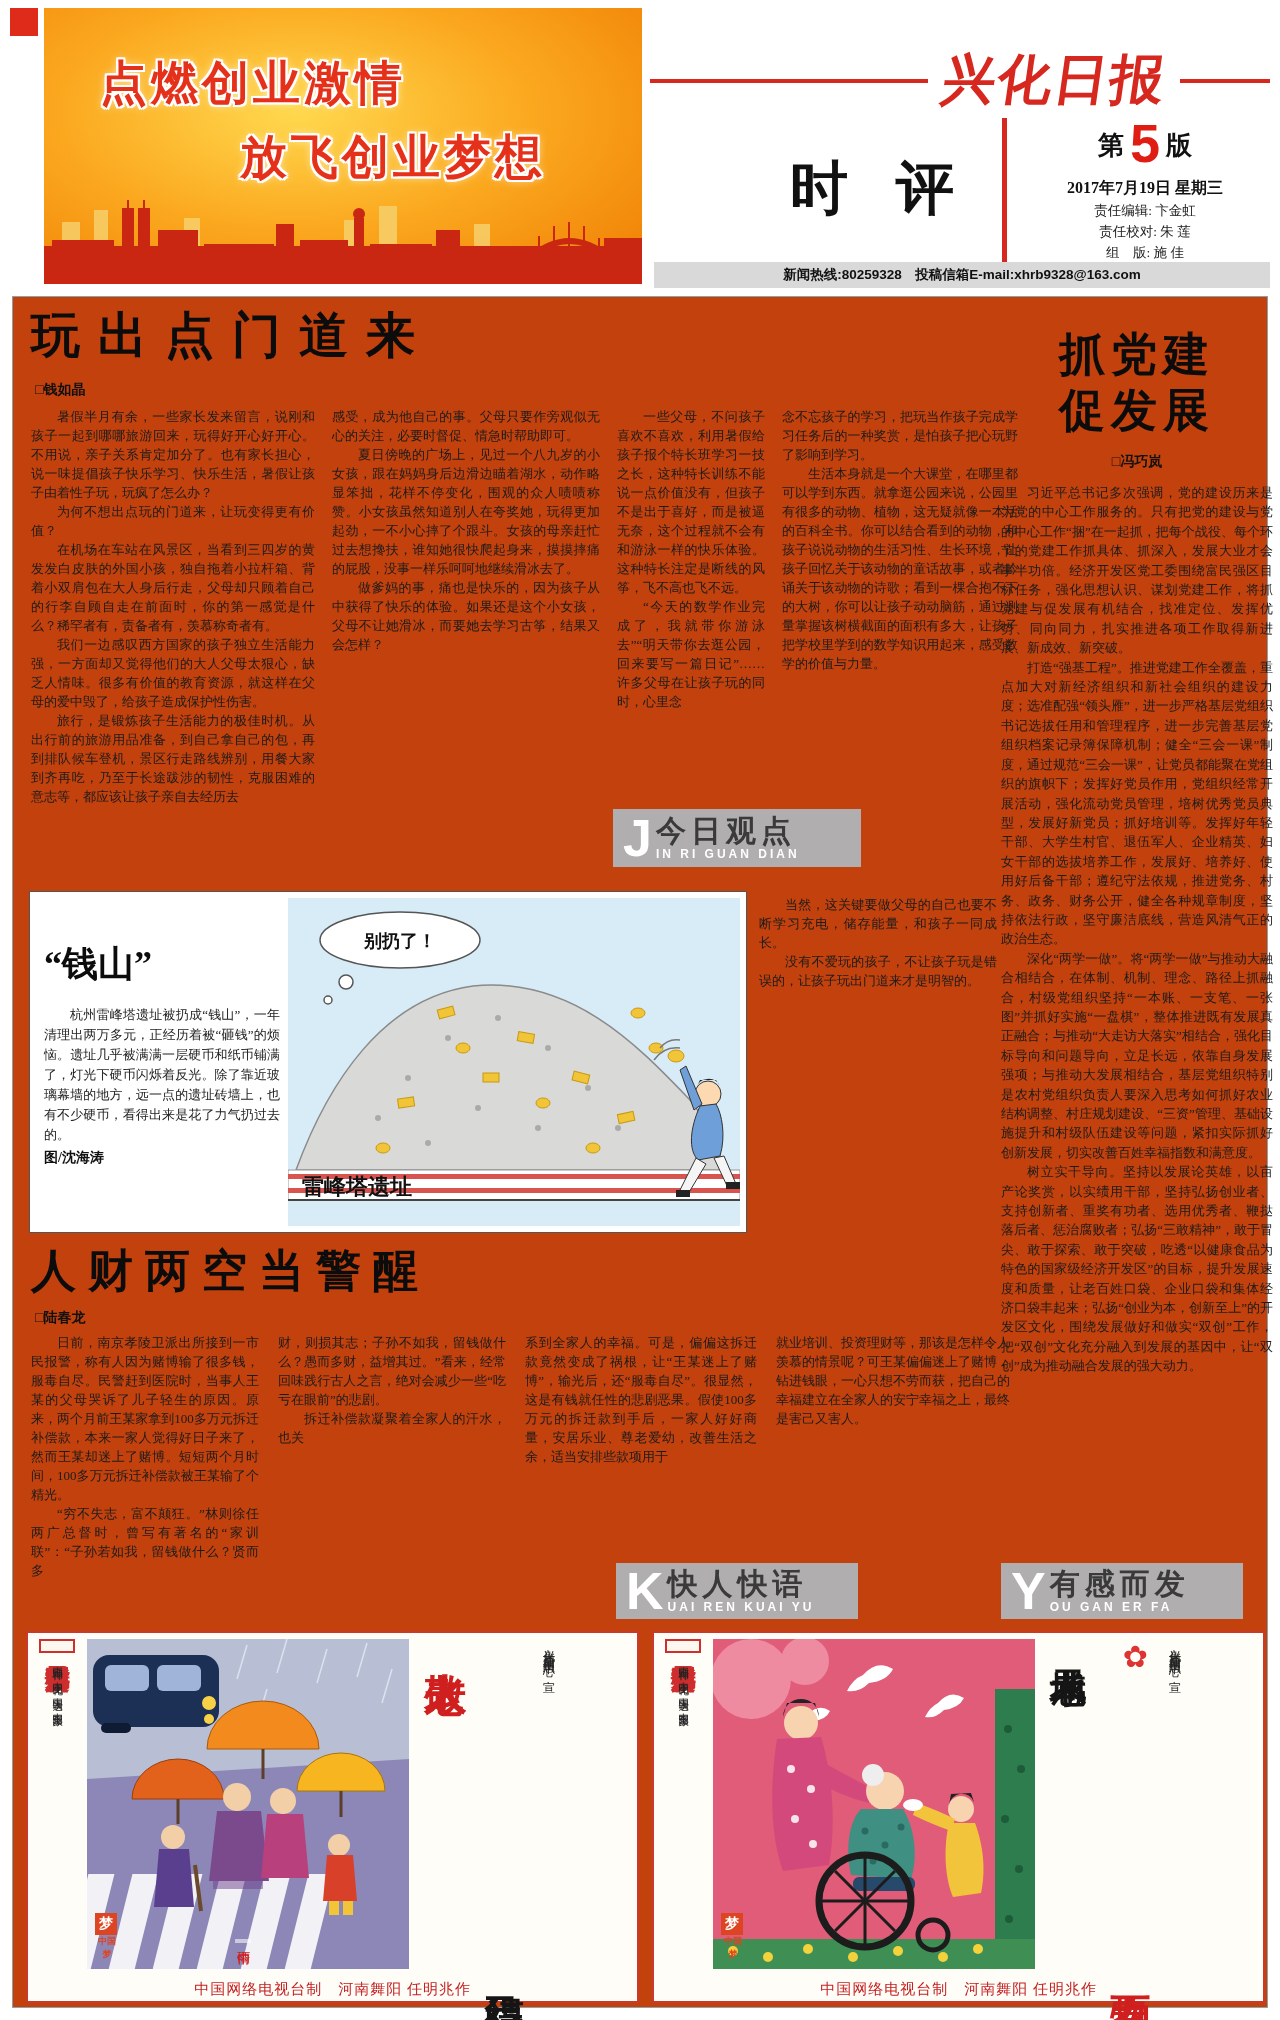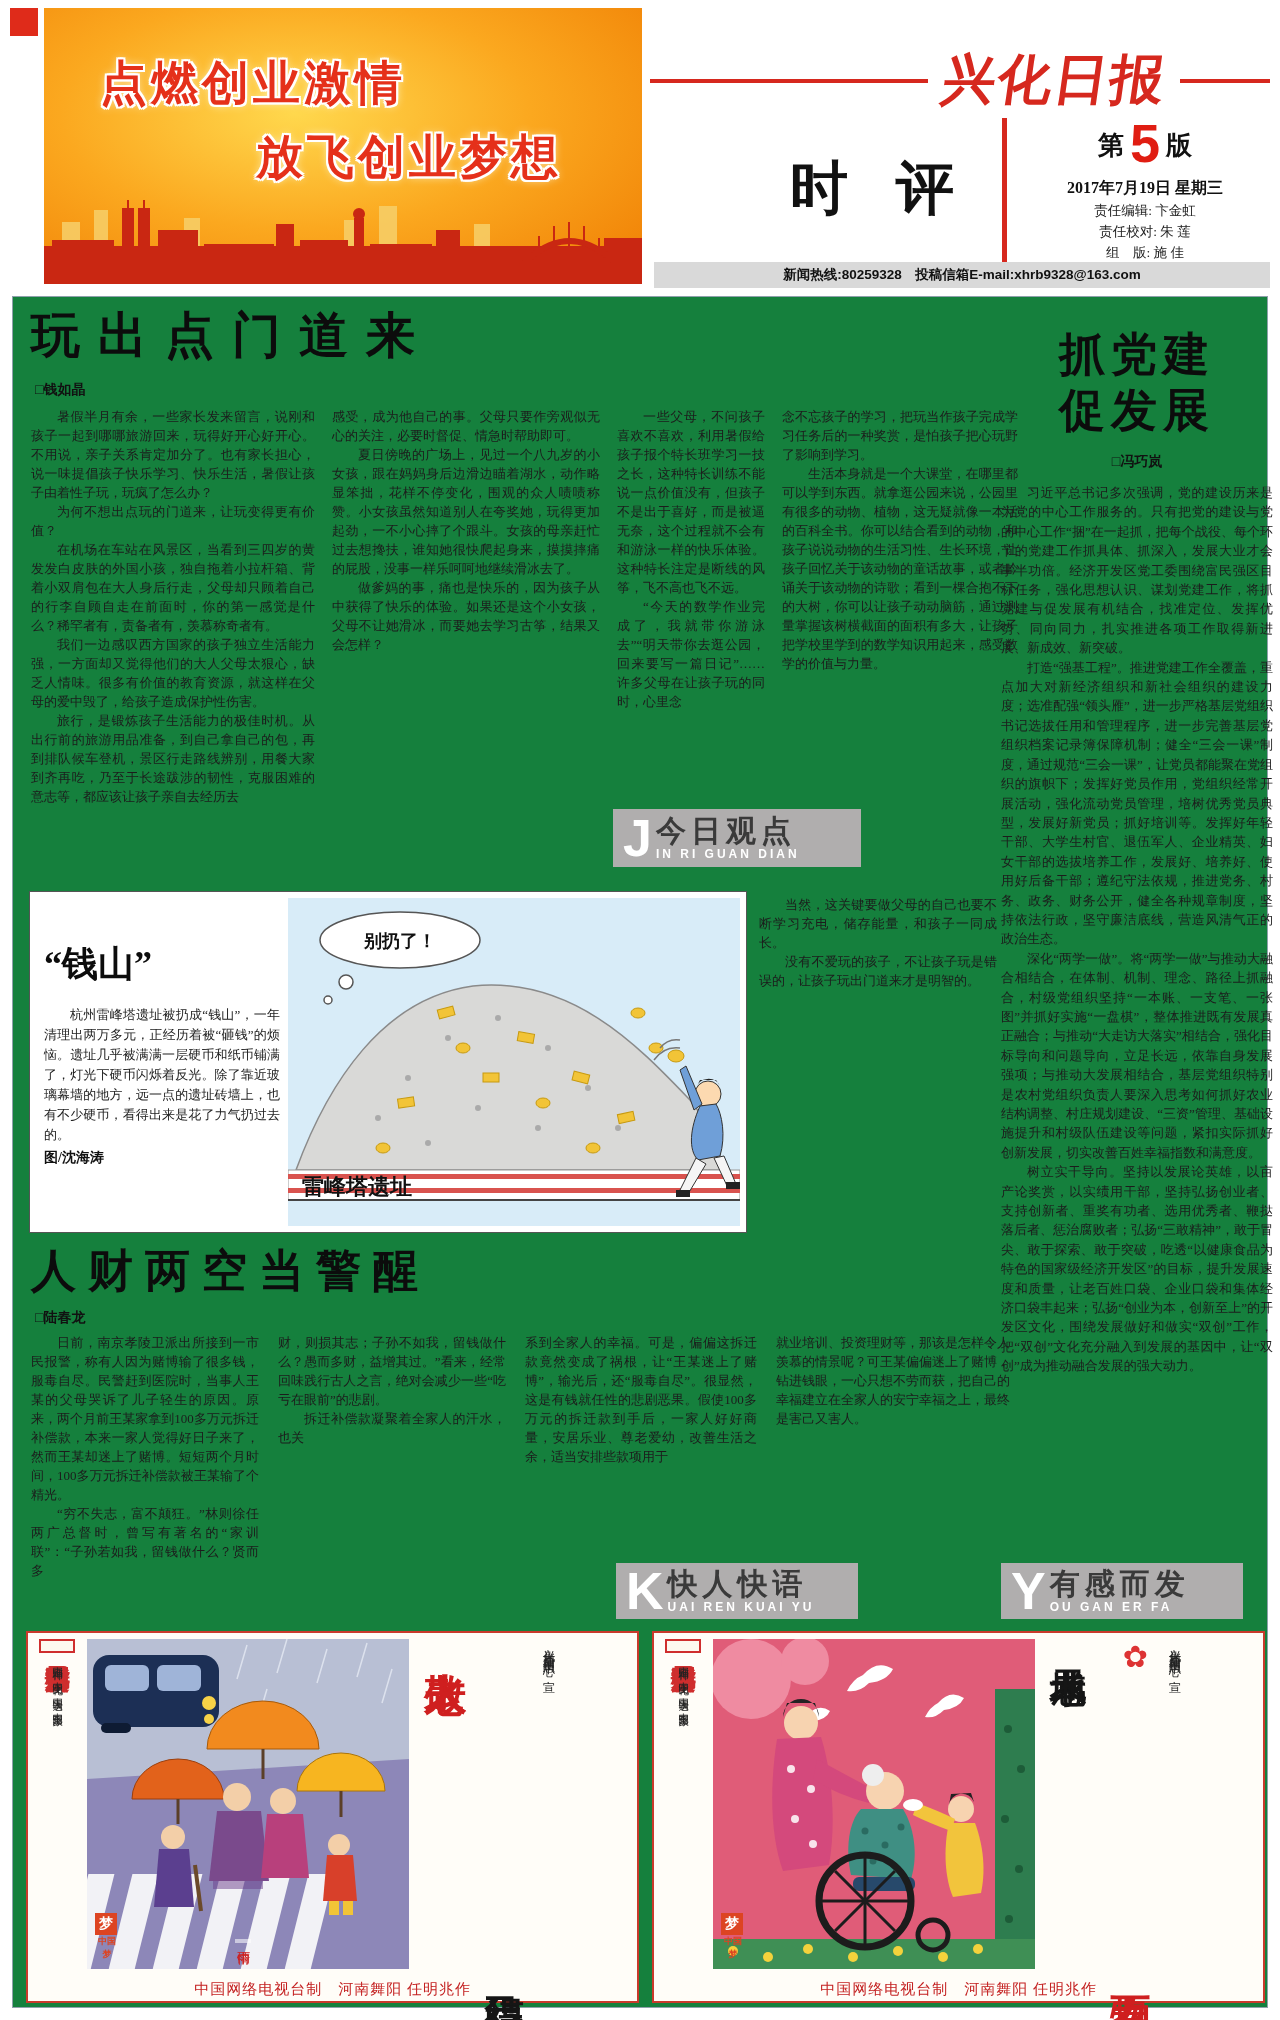--- a/index.html
+++ b/index.html
@@ -7,41 +7,41 @@
   .page { position:relative; width:1280px; height:2020px; background:#fff; overflow:hidden; margin:0 auto; }
 
   
   .red-sq { position:absolute; left:10px; top:8px; width:28px; height:28px; background:#df2b1a; }
   .banner { position:absolute; left:44px; top:8px; width:598px; height:276px;
             background:radial-gradient(ellipse at 42% 38%, #ffd84d 0%, #fba81f 48%, #ef7c02 100%); overflow:hidden; }
   .slogan { position:absolute; font-family:"Liberation Sans", sans-serif; font-weight:bold; font-size:47px;
             color:#e5301a; letter-spacing:4px;
             text-shadow:-2px 0 #fff,2px 0 #fff,0 -2px #fff,0 2px #fff,-2px -2px #fff,2px 2px #fff,2px -2px #fff,-2px 2px #fff,0 0 10px #fffbe0; }
   .slogan1 { left:56px; top:44px; }
-  .slogan2 { left:212px; top:118px; }
+  .slogan2 { left:196px; top:118px; }
   .skyline { position:absolute; left:0; bottom:0; width:100%; height:84px; }
 
   .masthead { position:absolute; left:650px; top:8px; width:620px; height:280px; }
   .mast-row1 { position:absolute; left:0; top:36px; width:100%; display:flex; align-items:center; }
   .mast-line { height:4px; background:#d6281e; flex:1; }
   .paper-name { font-size:54px; font-weight:900; color:#d6281e; padding:0 14px; transform:skewX(-8deg);
                 font-family:"Liberation Serif", serif; letter-spacing:2px; white-space:nowrap; }
   .section-name { position:absolute; left:140px; top:142px; font-size:58px; font-weight:900; color:#111; letter-spacing:48px; white-space:nowrap; }
   .mast-divider { position:absolute; left:352px; top:110px; width:5px; height:144px; background:#d6281e; }
   .edition-block { position:absolute; left:372px; top:104px; width:246px; text-align:center; }
   .edition-line { font-size:26px; color:#111; font-weight:bold; }
   .edition-num { font-size:54px; color:#e01d12; font-weight:900; font-family:"Liberation Sans", sans-serif; vertical-align:-8px; padding:0 6px; }
   .date-line { font-size:16px; font-weight:bold; color:#111; margin-top:4px; white-space:nowrap; }
   .staff-line { font-size:13.5px; color:#222; margin-top:3px; }
   .hotline-bar { position:absolute; left:4px; bottom:0; width:616px; height:26px; background:#d9d9d9;
                  display:flex; align-items:center; justify-content:center; font-size:13.5px; font-weight:bold; color:#111;
                  font-family:"Liberation Sans", sans-serif; }
 
   
-  .content { position:absolute; left:12px; top:296px; width:1256px; height:1712px; border:1.5px solid #8fa0ab; background:#15803d; }
+  .content { position:absolute; left:12px; top:296px; width:1256px; height:1712px; border:1.5px solid #8fa0ab; background:#c2410c; }
 
   .art-title { position:absolute; font-weight:900; color:#0c0c0c; white-space:nowrap; }
   #a1-title { left:18px; top:6px; font-size:49px; letter-spacing:18px; }
   #a1-author { position:absolute; left:22px; top:84px; font-size:14px; font-weight:bold; color:#111; }
   .cols { position:absolute; display:flex; }
   #a1-cols { left:18px; top:110px; gap:17px; }
   #a1-cols .col:nth-child(1){width:284px;} #a1-cols .col:nth-child(2){width:268px;}
   #a1-cols .col:nth-child(3){width:148px;} #a1-cols .col:nth-child(4){width:236px;}
   .para { font-size:13px; line-height:19px; color:#1c1c1c; text-align:justify; text-indent:2em; }
   .para.cont { text-indent:0; }

